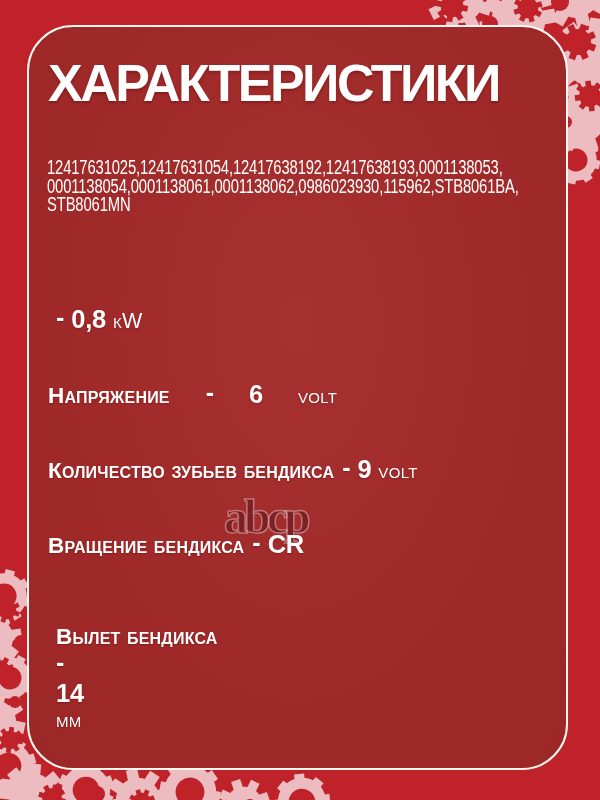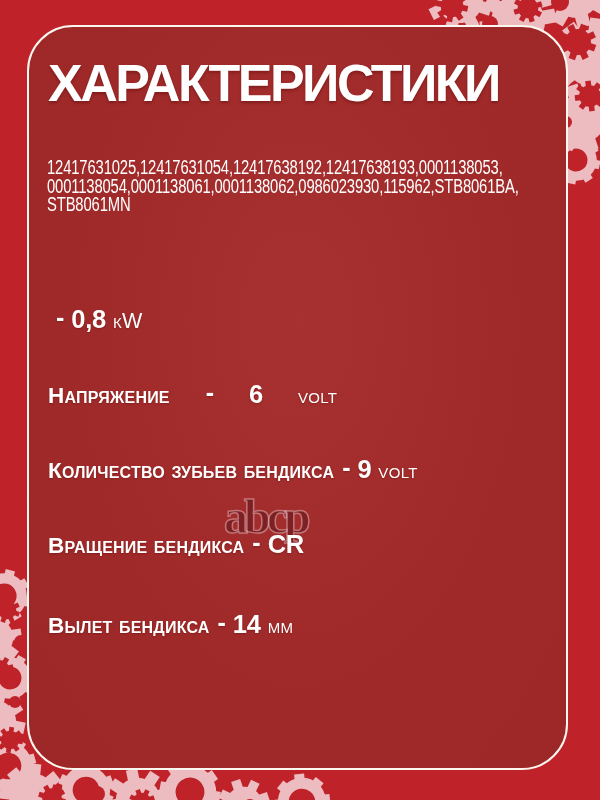--- a/index.html
+++ b/index.html
@@ -40,21 +40,21 @@
   }
   .spec-row{
     position:absolute;left:19px;height:32px;white-space:nowrap;color:#fff;
     z-index:3;display:flex;align-items:baseline;
     text-shadow:0 1px 2px rgba(70,0,0,.3);
   }
   .spec-label{font-size:22.5px;font-weight:600;font-variant:small-caps;letter-spacing:.2px;}
   .dash{font-size:25px;font-weight:700;margin:0 7px 0 8px;position:relative;top:-2px;}
   .spec-num{font-size:25.5px;font-weight:700;letter-spacing:-0.3px;}
   .spec-unit{font-size:21.5px;font-weight:400;font-variant:small-caps;margin-left:7px;letter-spacing:.3px;}
-  .row1{top:278px;} .row2{top:353px;gap:28px;} .row3{top:428px;} .row4{top:503px;} .row5{top:583px;}
+  .row1{top:278px;} .row2{top:353px;gap:28px;} .row3{top:428px;} .row4{top:503px;} .row5{top:597px;flex-direction:column;}
   .watermark{
     position:absolute;z-index:2;left:195px;top:462px;
     font-family:Liberation Serif, serif;
     font-size:48px;font-weight:700;letter-spacing:-4px;
     color:rgba(122,31,35,0.92);
     -webkit-text-stroke:1.5px rgba(231,180,186,0.55);
     text-stroke:1.5px rgba(231,180,186,0.55);
   }
   .arrow-icon{flex:0 0 auto;margin-top:6px;}
 </style>

